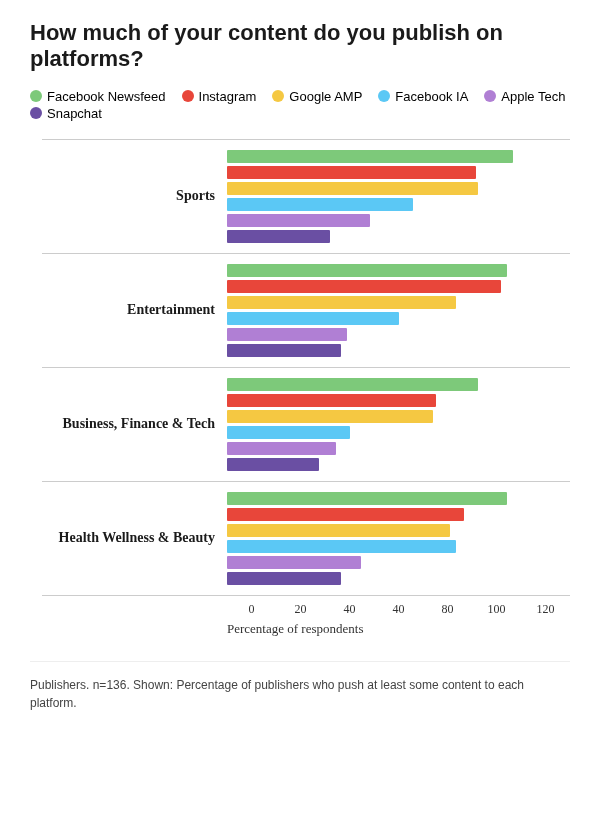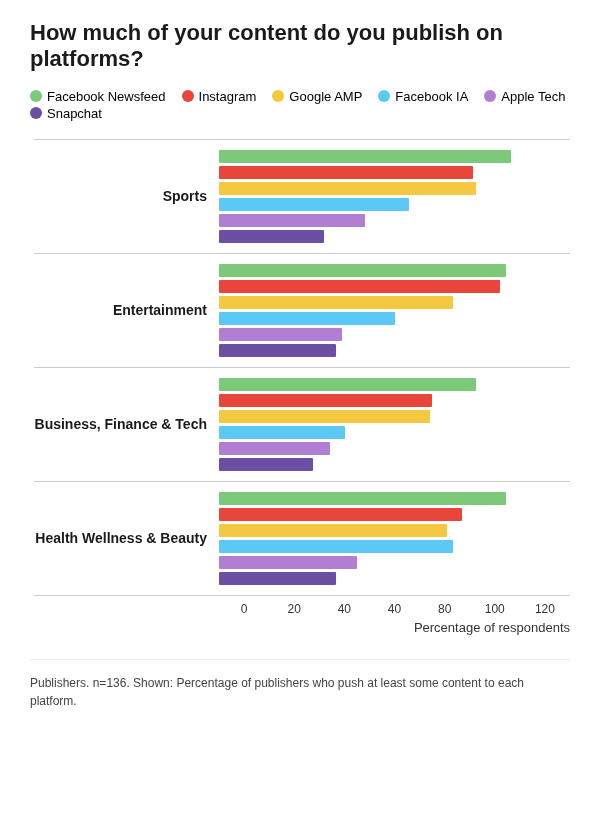--- a/index.html
+++ b/index.html
@@ -30,21 +30,22 @@
       gap: 5px;
     }
     .legend-dot {
       width: 12px;
       height: 12px;
       border-radius: 50%;
       flex-shrink: 0;
     }
     .chart-area {
       position: relative;
-      margin-left: 4px;
+      margin-left: 12px;
+      font-family: Liberation Serif, serif;
     }
     .chart-inner {
       display: flex;
       flex-direction: column;
       border-top: 1px solid #ccc;
     }
     .category-row {
       display: flex;
       align-items: center;
       border-bottom: 1px solid #ccc;
@@ -81,21 +82,21 @@
       margin-left: 185px;
       padding-top: 6px;
       font-size: 12px;
       color: #333;
     }
     .x-tick {
       flex: 1;
       text-align: center;
     }
     .x-label {
-      text-align: right;
+      text-align: left;
       font-size: 13px;
       color: #333;
       margin-top: 4px;
       margin-left: 185px;
     }
     
     
     .footnote {
       margin-top: 24px;
       font-size: 12px;

